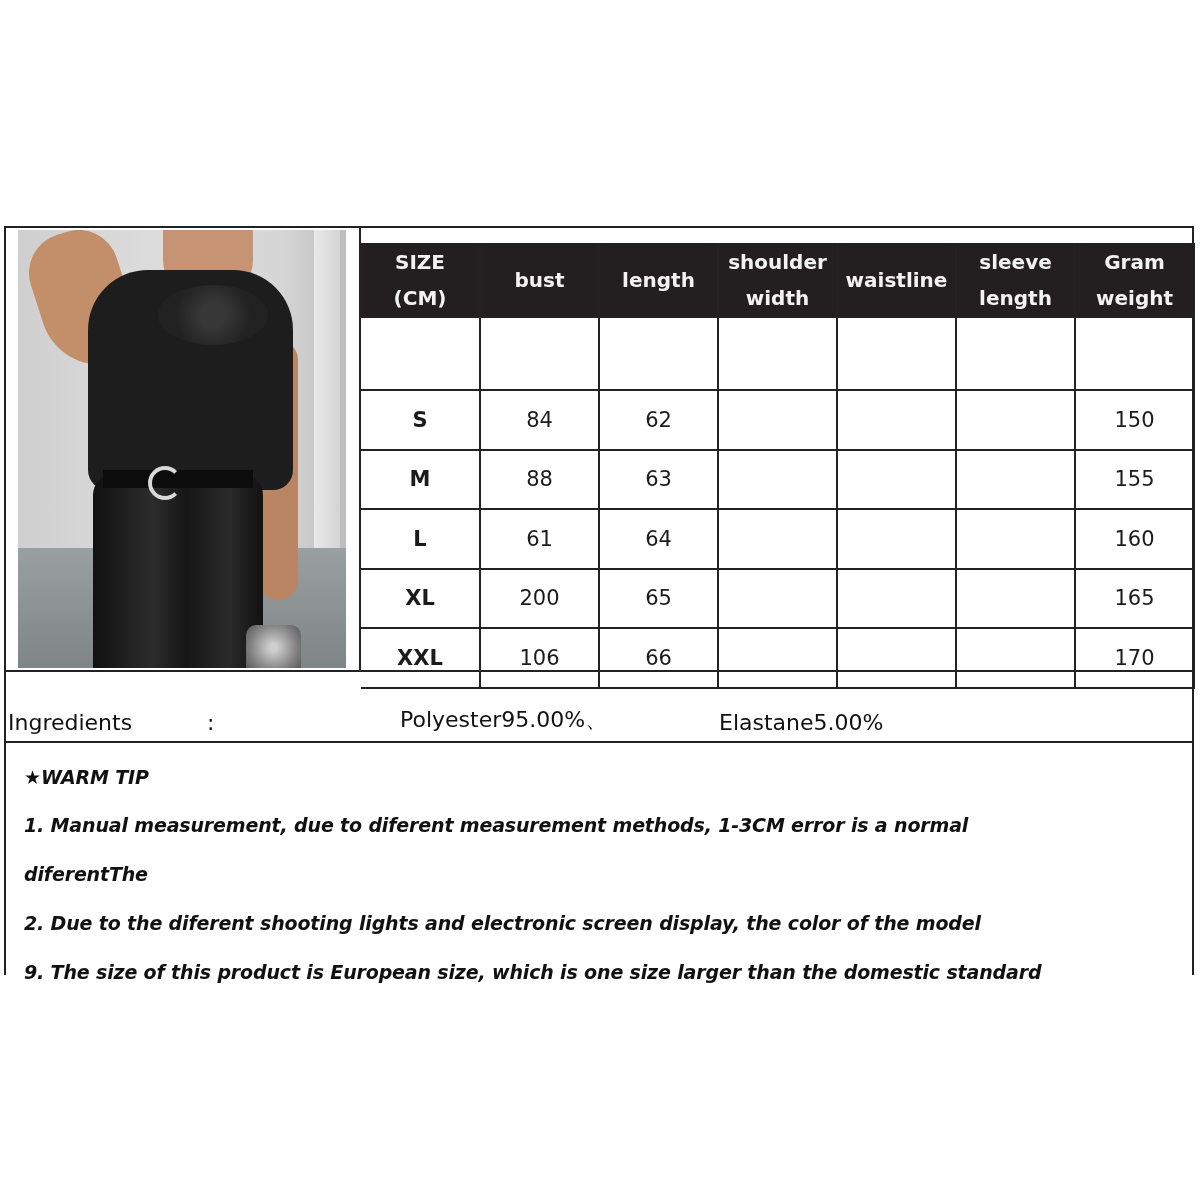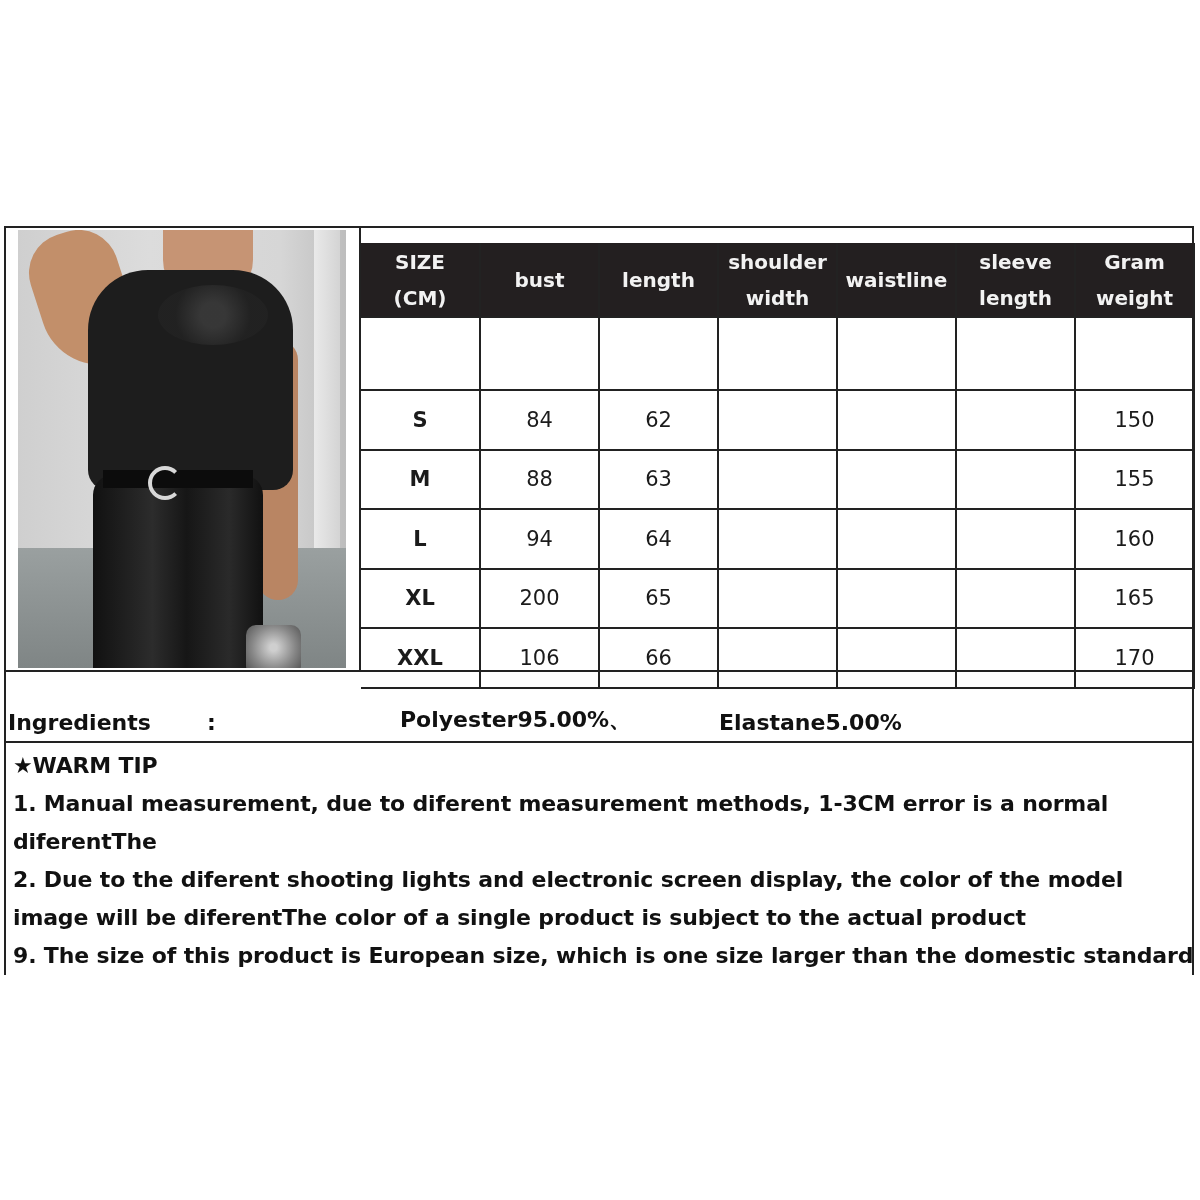--- a/index.html
+++ b/index.html
@@ -45,29 +45,29 @@
   table.size-table td { font-size: 21px; color: #1b1b1b; height: 59.5px; }
   table.size-table tr.blank td { height: 73px; }
   table.size-table td.size-label { font-weight: bold; }
   table.size-table th:last-child, table.size-table td:last-child { border-right: 2px solid #222; }
   table.size-table th:first-child, table.size-table td:first-child { border-left: none; }
   table.size-table tr:first-child th { border-top: none; }
 
   
   .ingredients { position: absolute; left: 4px; top: 670px; width: 1190px; height: 73px;
                  border-top: 2px solid #222; border-bottom: 2px solid #222; box-sizing: border-box; }
-  .ingredients span { position: absolute; bottom: 6px; font-weight: bold; font-size: 22px; }
+  .ingredients span { position: absolute; bottom: 6px; font-weight: normal; font-size: 22px; }
   .ing-label { left: 4px; }
   .ing-colon { left: 203px; }
   .ing-poly { left: 396px; }
   .ing-elas { left: 715px; }
 
   
   .warm-tip { position: absolute; left: 4px; top: 743px; width: 1190px; height: 232px; box-sizing: border-box; padding: 2px 4px; }
-  .warm-tip p { margin: 5px; font-weight: bold; font-size: 22px; line-height: 33px; white-space: nowrap; letter-spacing: -0.15px; }
+  .warm-tip p { margin: 16px; font-weight: bold; font-size: 19px; line-height: 33px; white-space: nowrap; letter-spacing: -0.15px; font-style: italic; }
   .warm-tip .title { line-height: 32px; }
 </style>
 </head>
 <body>
 
 <div class="frame"></div>
 
 <div class="photo-cell">
   <div class="photo" title="Model wearing black short-sleeve lace V-neck top with black leather pants and glitter handbag">
     <div class="curtain"></div>
@@ -126,21 +126,21 @@
     <td class="size-label">M</td>
     <td>88</td>
     <td>63</td>
     <td></td>
     <td></td>
     <td></td>
     <td>155</td>
   </tr>
   <tr>
     <td class="size-label">L</td>
-    <td>94</td>
+    <td>61</td>
     <td>64</td>
     <td></td>
     <td></td>
     <td></td>
     <td>160</td>
   </tr>
   <tr>
     <td class="size-label">XL</td>
     <td>200</td>
     <td>65</td>
@@ -166,15 +166,14 @@
   <span class="ing-colon">:</span>
   <span class="ing-poly">Polyester95.00%、</span>
   <span class="ing-elas">Elastane5.00%</span>
 </div>
 
 <div class="warm-tip">
   <p class="title">★WARM TIP</p>
   <p>1. Manual measurement, due to diferent measurement methods, 1-3CM error is a normal</p>
   <p>diferentThe</p>
   <p>2. Due to the diferent shooting lights and electronic screen display, the color of the model</p>
-  <p>image will be diferentThe color of a single product is subject to the actual product</p>
   <p>9. The size of this product is European size, which is one size larger than the domestic standard</p>
 </div>
 
 </body></html>

